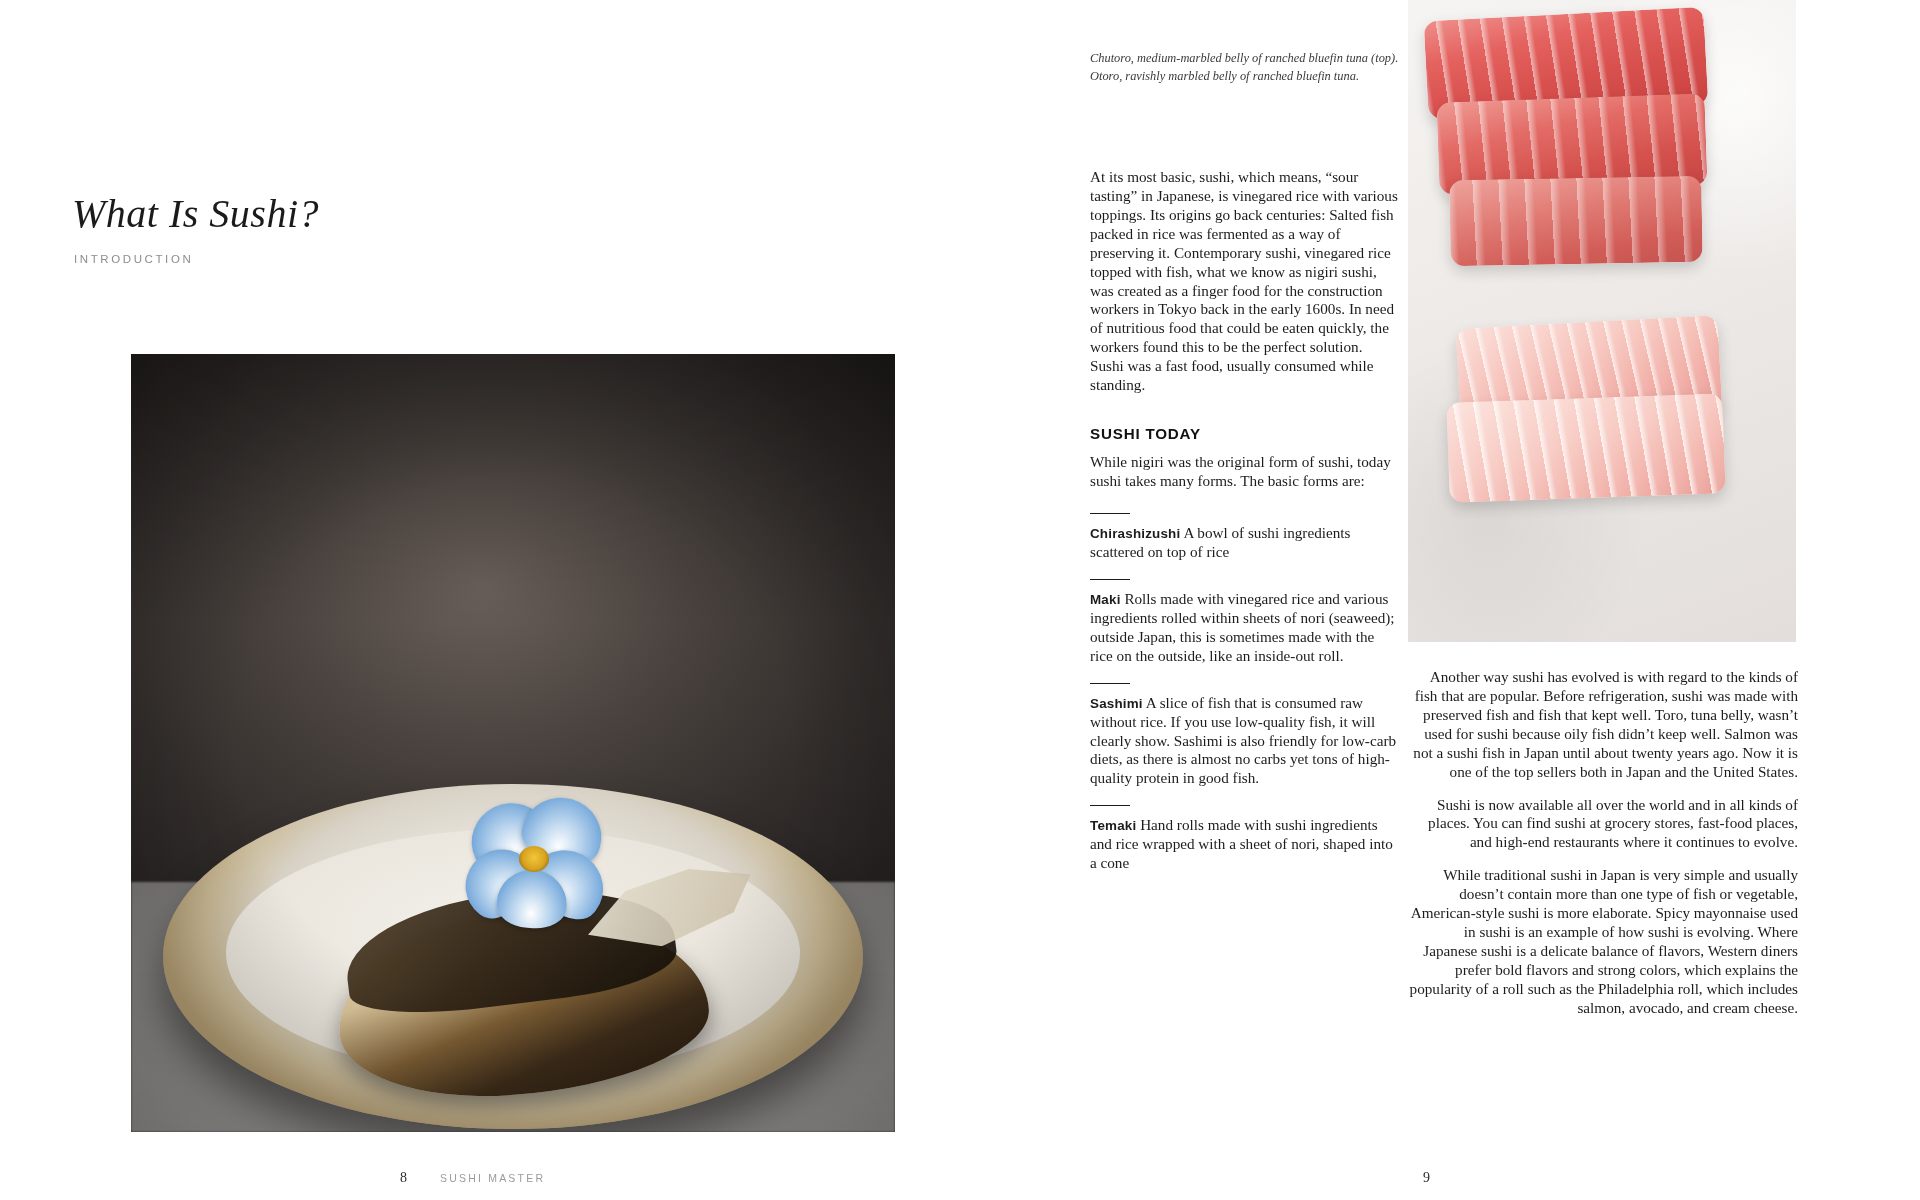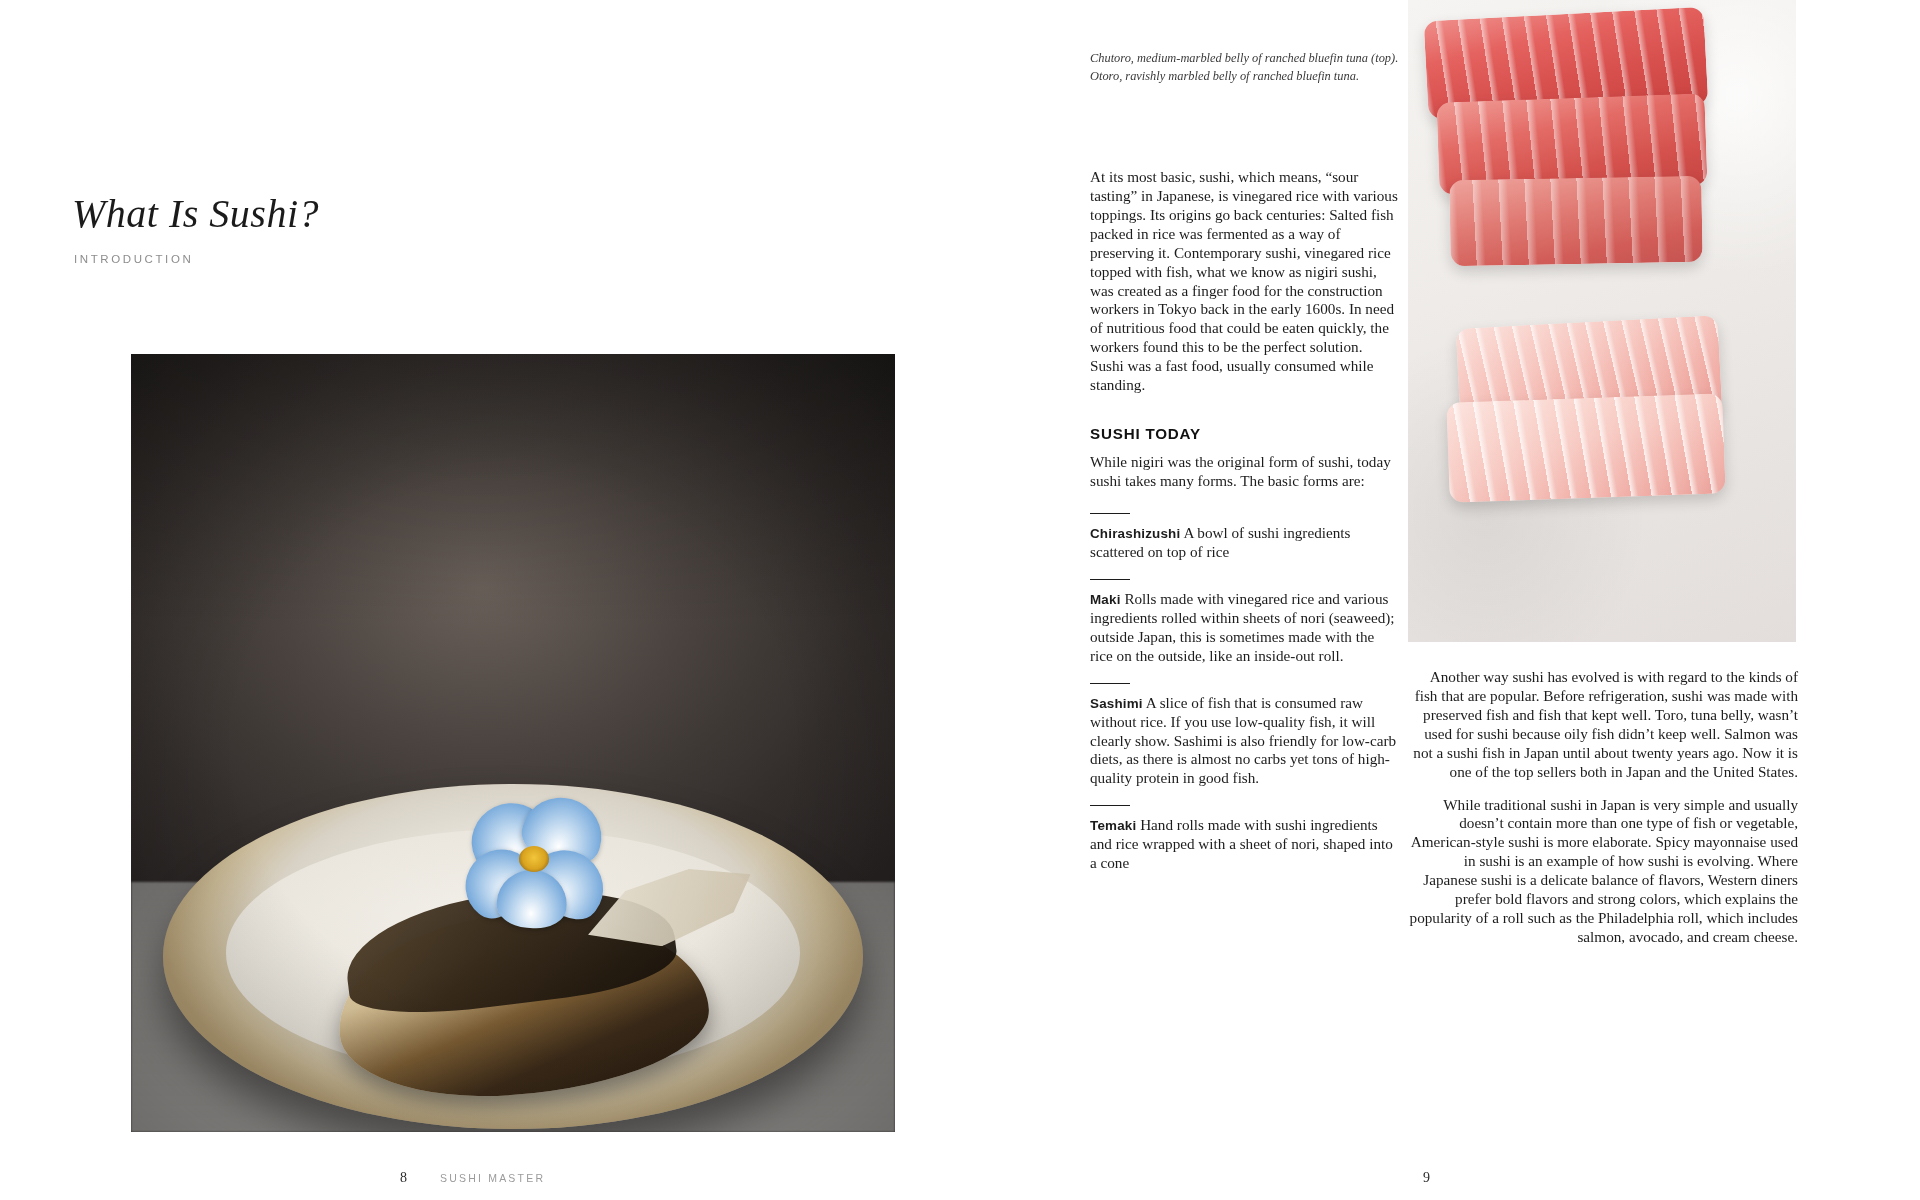--- a/index.html
+++ b/index.html
@@ -456,19 +456,20 @@
       <div class="tuna-bg"></div>
       <div class="tuna-slice chutoro-1"></div>
       <div class="tuna-slice chutoro-2"></div>
       <div class="tuna-slice chutoro-3"></div>
       <div class="tuna-slice otoro-1"></div>
       <div class="tuna-slice otoro-2"></div>
     </div>
 
     <div class="col-right">
       <p>Another way sushi has evolved is with regard to the kinds of fish that are popular. Before refrigeration, sushi was made with preserved fish and fish that kept well. Toro, tuna belly, wasn’t used for sushi because oily fish didn’t keep well. Salmon was not a sushi fish in Japan until about twenty years ago. Now it is one of the top sellers both in Japan and the United States.</p>
+      <p>Sushi is now available all over the world and in all kinds of places. You can find sushi at grocery stores, fast-food places, and high-end restaurants where it continues to evolve.</p>
       <p>While traditional sushi in Japan is very simple and usually doesn’t contain more than one type of fish or vegetable, American-style sushi is more elaborate. Spicy mayonnaise used in sushi is an example of how sushi is evolving. Where Japanese sushi is a delicate balance of flavors, Western diners prefer bold flavors and strong colors, which explains the popularity of a roll such as the Philadelphia roll, which includes salmon, avocado, and cream cheese.</p>
     </div>
 
     <div class="folio-right">9</div>
   </div>
 
 </div>
 
 </body></html>

